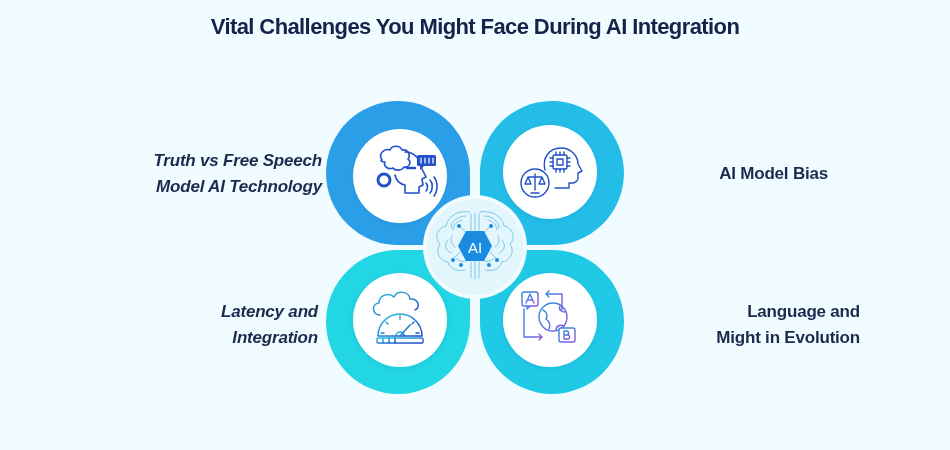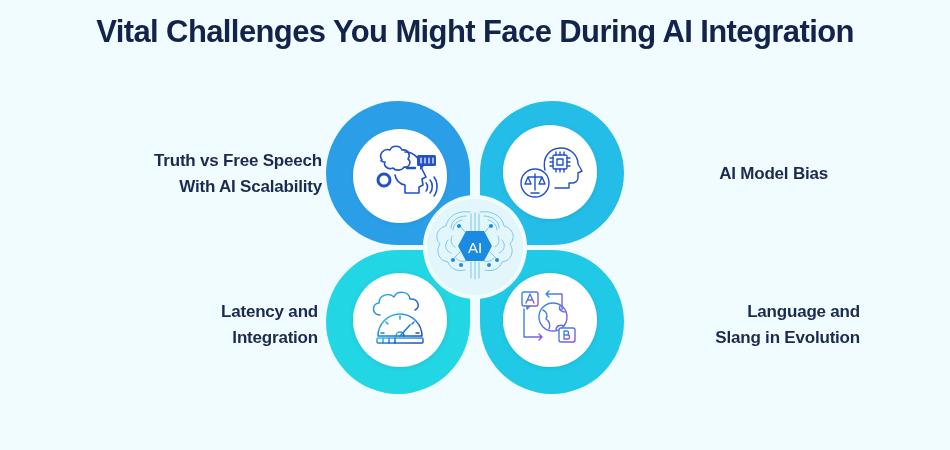--- a/index.html
+++ b/index.html
@@ -4,50 +4,50 @@
 <style>
   html, body { margin: 0; padding: 0; }
   body {
     width: 950px; height: 450px; overflow: hidden;
     background: #f0fcff;
     font-family: "Liberation Sans", "DejaVu Sans", sans-serif;
     position: relative;
   }
   .title {
     position: absolute; left: 0; top: 14px; width: 950px;
-    text-align: center; font-size: 31px; font-weight: 700;
+    text-align: center; font-size: 22px; font-weight: 700;
     color: #14234b; letter-spacing: -0.6px;
   }
   .label {
     position: absolute; font-size: 17px; font-weight: 700;
     color: #1b2a4e; line-height: 26px; letter-spacing: -0.2px;
   }
-  .label.left { text-align: right; }
+  .label.left { text-align: right; font-style: italic; }
   .label.right { text-align: right; }
   .diagram { position: absolute; left: 0; top: 0; }
 </style>
 </head>
 <body>
 
 <div class="title">Vital Challenges You Might Face During AI Integration</div>
 
 <div class="label left" style="left:100px; top:148px; width:222px;">
   <div>Truth vs Free Speech</div>
-  <div>With AI Scalability</div>
+  <div>Model AI Technology</div>
 </div>
 <div class="label right" style="left:628px; top:161px; width:200px;">
   <div>AI Model Bias</div>
 </div>
 <div class="label left" style="left:116px; top:299px; width:202px;">
   <div>Latency and</div>
   <div>Integration</div>
 </div>
 <div class="label right" style="left:640px; top:299px; width:220px;">
   <div>Language and</div>
-  <div>Slang in Evolution</div>
+  <div>Might in Evolution</div>
 </div>
 
 <svg class="diagram" width="950" height="450" viewBox="0 0 950 450">
   <defs>
     <linearGradient id="gIcon" x1="0" y1="0" x2="1" y2="1">
       <stop offset="0" stop-color="#29c3e6"></stop>
       <stop offset="1" stop-color="#2148c8"></stop>
     </linearGradient>
     <linearGradient id="gIcon2" x1="0" y1="0" x2="1" y2="1">
       <stop offset="0" stop-color="#2a8fe0"></stop>

